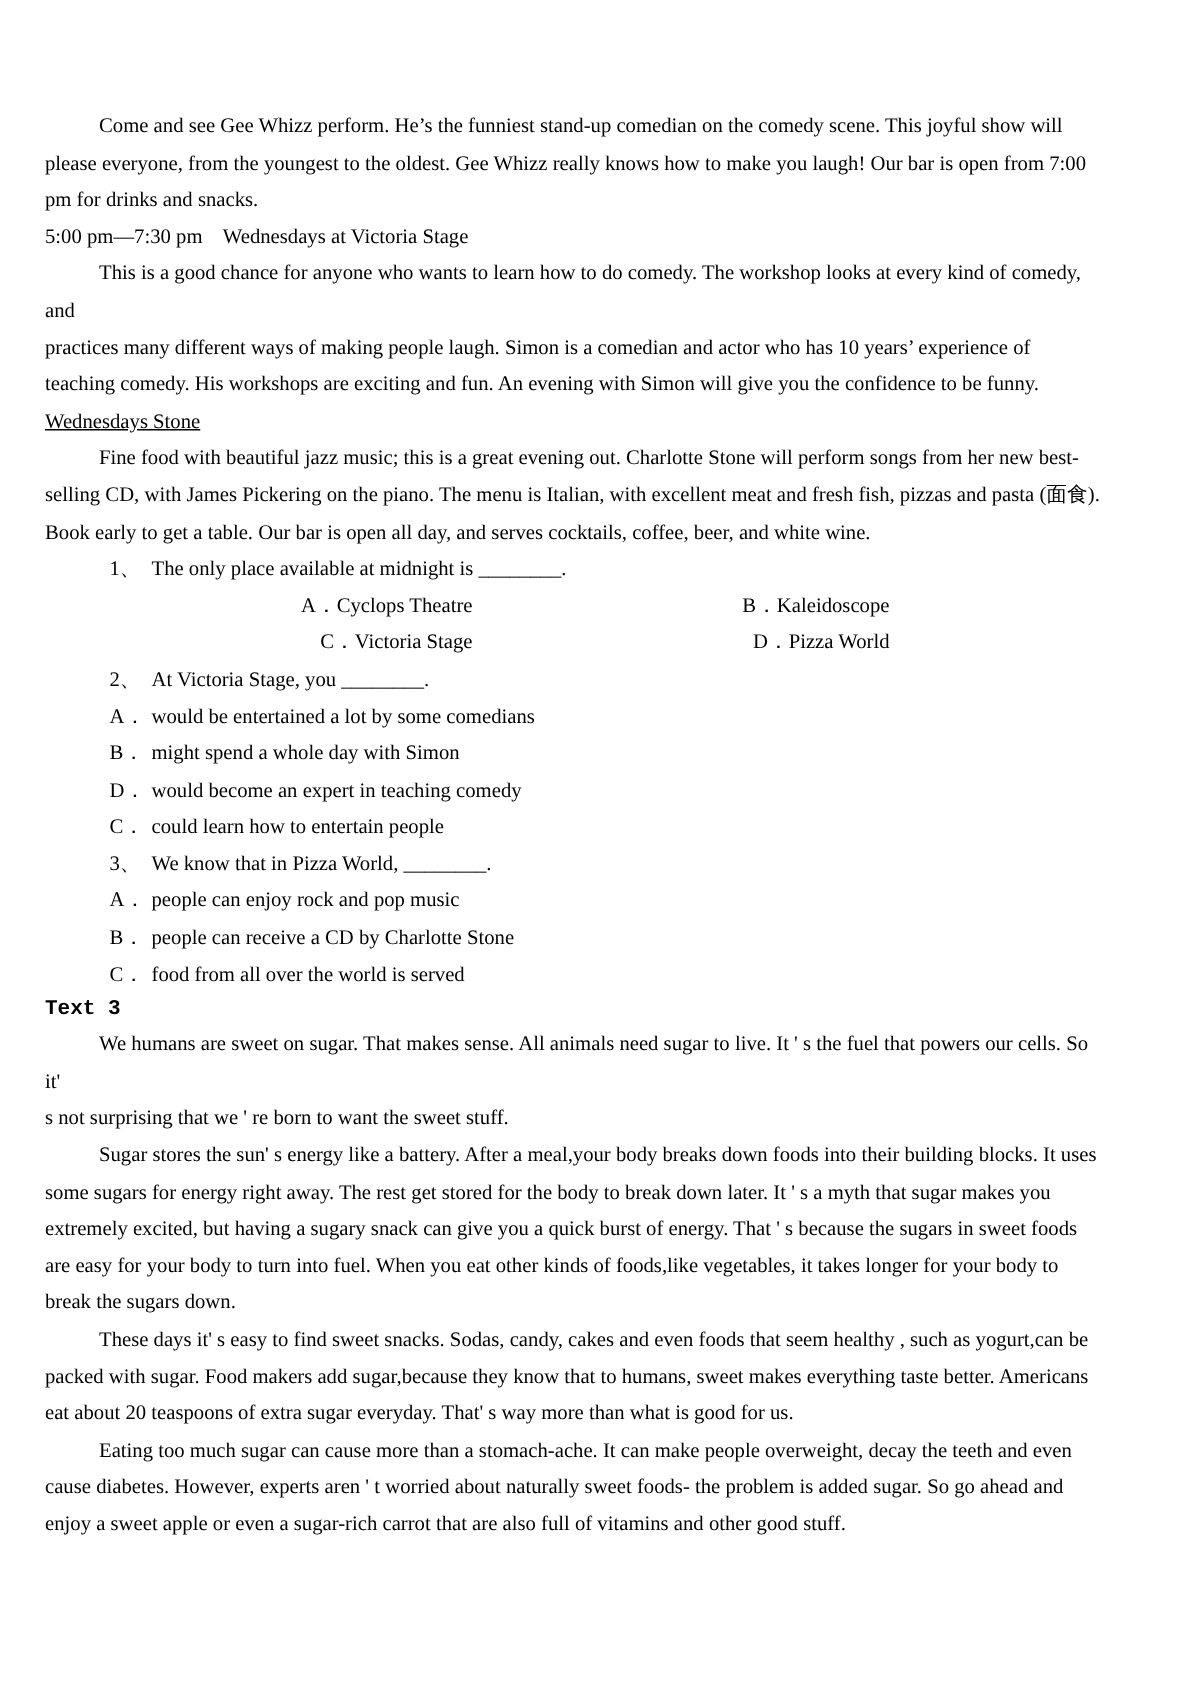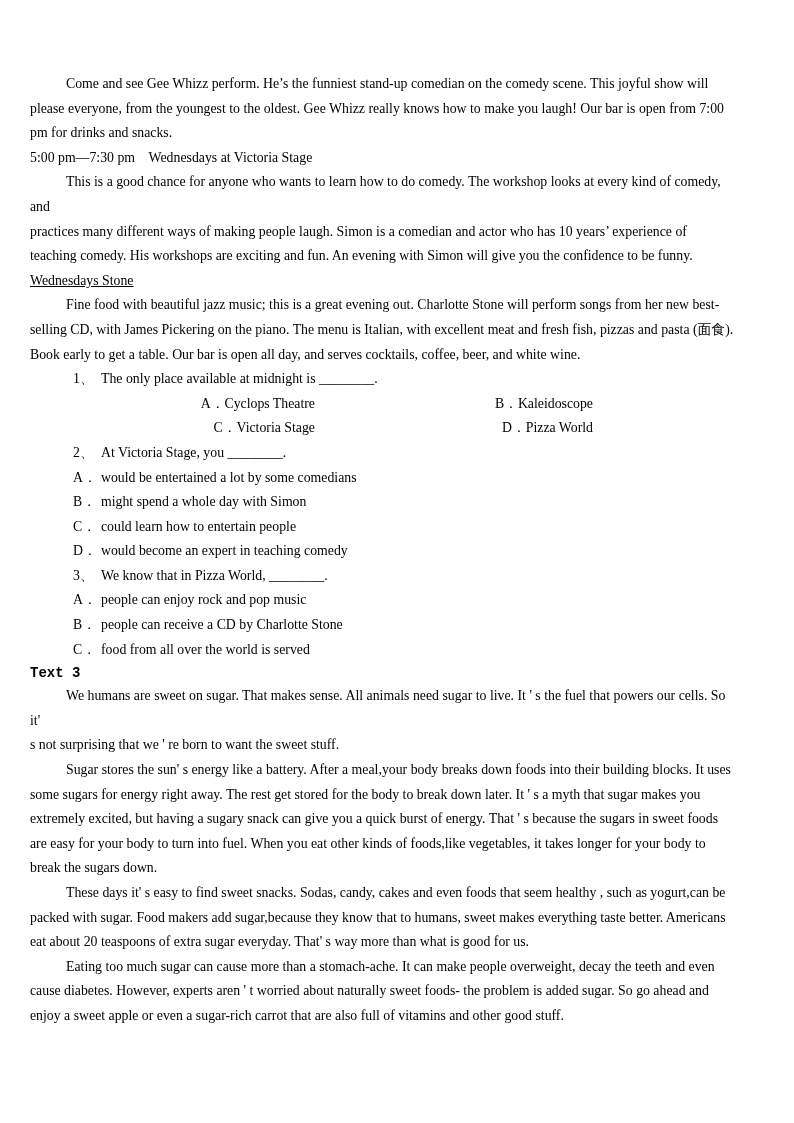--- a/index.html
+++ b/index.html
@@ -77,22 +77,22 @@
     <div class="opt-cell"><span class="opt-key">B．</span><span>Kaleidoscope</span></div>
   </div>
   <div class="opt-row">
     <div class="opt-cell"><span class="opt-key">C．</span><span>Victoria Stage</span></div>
     <div class="opt-cell"><span class="opt-key">D．</span><span>Pizza World</span></div>
   </div>
 
   <div class="qline"><span class="qnum">2、</span><span>At Victoria Stage, you ________.</span></div>
   <div class="qline"><span class="opt-key">A．</span><span>would be entertained a lot by some comedians</span></div>
   <div class="qline"><span class="opt-key">B．</span><span>might spend a whole day with Simon</span></div>
+  <div class="qline"><span class="opt-key">D．</span><span>would become an expert in teaching comedy</span></div>
   <div class="qline"><span class="opt-key">C．</span><span>could learn how to entertain people</span></div>
-  <div class="qline"><span class="opt-key">D．</span><span>would become an expert in teaching comedy</span></div>
 
   <div class="qline"><span class="qnum">3、</span><span>We know that in Pizza World, ________.</span></div>
   <div class="qline"><span class="opt-key">A．</span><span>people can enjoy rock and pop music</span></div>
   <div class="qline"><span class="opt-key">B．</span><span>people can receive a CD by Charlotte Stone</span></div>
   <div class="qline"><span class="opt-key">C．</span><span>food from all over the world is served</span></div>
 
   <div class="text3-heading">Text 3</div>
   <div class="para">We humans are sweet on sugar. That makes sense. All animals need sugar to live. It ' s the fuel that powers our cells. So it'
 s not surprising that we ' re born to want the sweet stuff.</div>
   <div class="para">Sugar stores the sun' s energy like a battery. After a meal,your body breaks down foods into their building blocks. It uses

